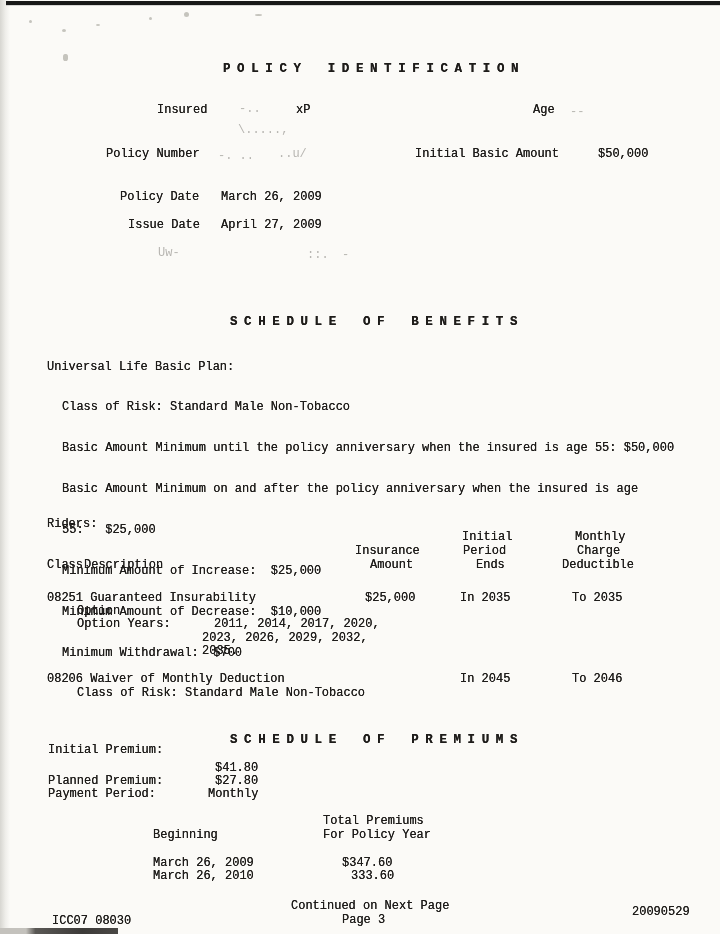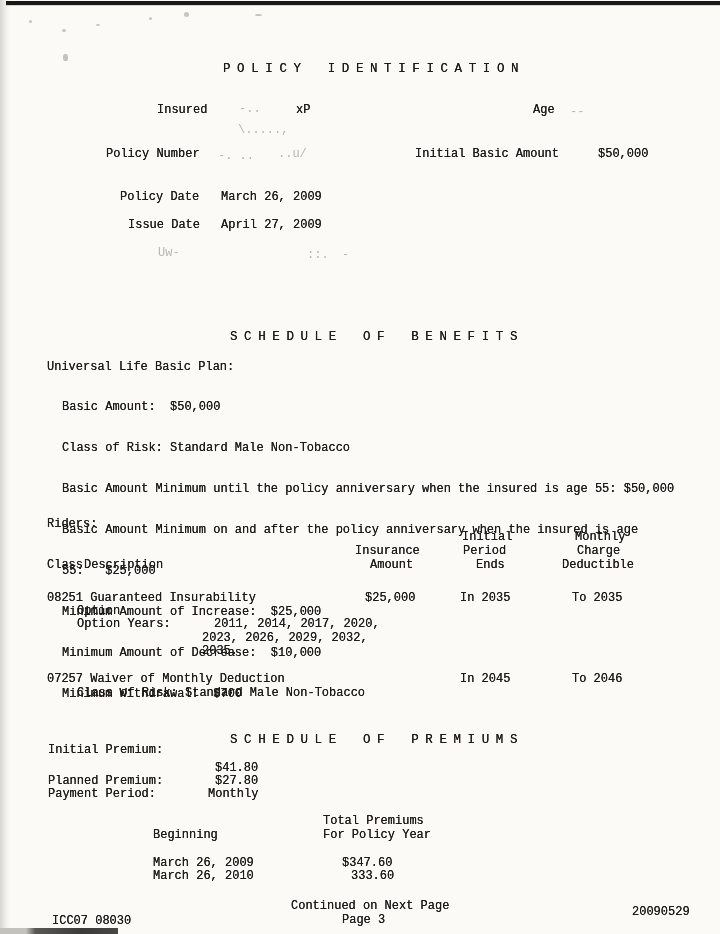--- a/index.html
+++ b/index.html
@@ -15,21 +15,21 @@
   
   .left-edge{position:absolute;left:0;top:0;width:10px;height:934px;
     background:linear-gradient(to right,#d7d6d1,#efeeea 55%,rgba(251,250,247,0));}
   .top-bar{position:absolute;left:6px;top:1px;width:714px;height:4px;background:var(--bar);}
   .top-bar-shadow{position:absolute;left:6px;top:5px;width:714px;height:1px;background:rgba(0,0,0,.14);}
   .bottom-bar{position:absolute;left:0;bottom:0;width:118px;height:6px;
     background:linear-gradient(to right,#c4c2bd 0 22%,#5a5855 30%,#3c3a38 70%,#4a4845);}
   .speck{position:absolute;background:#9a988f;border-radius:50%;opacity:.55;filter:blur(.4px);}
   
   .t{position:absolute;white-space:pre;line-height:12px;text-shadow:0 0 .6px currentColor;}
-  .hd{position:absolute;white-space:pre;font-weight:normal;font-size:12.5px;
+  .hd{position:absolute;white-space:pre;font-weight:bold;font-size:12.5px;
       letter-spacing:6.6px;word-spacing:6px;text-shadow:0 0 .5px currentColor;}
   .faint{color:var(--faint);opacity:.62;filter:blur(.35px);text-shadow:none;}
   .block{position:absolute;white-space:pre;line-height:13.65px;text-shadow:0 0 .6px currentColor;}
 </style>
 </head>
 <body>
 
 <div class="page">
 
   <div class="left-edge"></div>
@@ -61,24 +61,23 @@
 
   <span class="t" style="left:120px;top:191px">Policy Date</span>
   <span class="t" style="left:221px;top:191px">March 26, 2009</span>
   <span class="t" style="left:128px;top:219px">Issue Date</span>
   <span class="t" style="left:221px;top:219px">April 27, 2009</span>
 
   <span class="t faint" style="left:158px;top:247px">Uw-</span>
   <span class="t faint" style="left:307px;top:249px">::.</span>
   <span class="t faint" style="left:342px;top:249px">-</span>
 
-  <div class="hd" style="left:230px;top:330px">SCHEDULE OF BENEFITS</div>
+  <div class="hd" style="left:230px;top:315px">SCHEDULE OF BENEFITS</div>
   <span class="t" style="left:47px;top:361px">Universal Life Basic Plan:</span>
   <div class="block" style="left:62px;top:374px">
-    <div>Basic Amount:  $50,000</div>
     <div>Class of Risk: Standard Male Non-Tobacco</div>
     <div>Basic Amount Minimum until the policy anniversary when the insured is age 55: $50,000</div>
     <div>Basic Amount Minimum on and after the policy anniversary when the insured is age</div>
     <div>55:   $25,000</div>
     <div>Minimum Amount of Increase:  $25,000</div>
     <div>Minimum Amount of Decrease:  $10,000</div>
     <div>Minimum Withdrawal:  $700</div>
   </div>
 
   <span class="t" style="left:47px;top:518px">Riders:</span>
@@ -97,21 +96,21 @@
   <span class="t" style="left:47px;top:592px">08251 Guaranteed Insurability</span>
   <span class="t" style="left:365px;top:592px">$25,000</span>
   <span class="t" style="left:460px;top:592px">In 2035</span>
   <span class="t" style="left:572px;top:592px">To 2035</span>
   <span class="t" style="left:77px;top:605px">Option</span>
   <span class="t" style="left:77px;top:618px">Option Years:</span>
   <span class="t" style="left:214px;top:618px">2011, 2014, 2017, 2020,</span>
   <span class="t" style="left:202px;top:632px">2023, 2026, 2029, 2032,</span>
   <span class="t" style="left:202px;top:645px">2035.</span>
 
-  <span class="t" style="left:47px;top:673px">07257 Waiver of Monthly Deduction</span>
+  <span class="t" style="left:47px;top:673px">08206 Waiver of Monthly Deduction</span>
   <span class="t" style="left:460px;top:673px">In 2045</span>
   <span class="t" style="left:572px;top:673px">To 2046</span>
   <span class="t" style="left:77px;top:687px">Class of Risk: Standard Male Non-Tobacco</span>
 
   <div class="hd" style="left:230px;top:733px">SCHEDULE OF PREMIUMS</div>
   <span class="t" style="left:48px;top:744px">Initial Premium:</span>
   <span class="t" style="left:215px;top:762px">$41.80</span>
   <span class="t" style="left:48px;top:775px">Planned Premium:</span>
   <span class="t" style="left:215px;top:775px">$27.80</span>
   <span class="t" style="left:48px;top:788px">Payment Period:</span>

